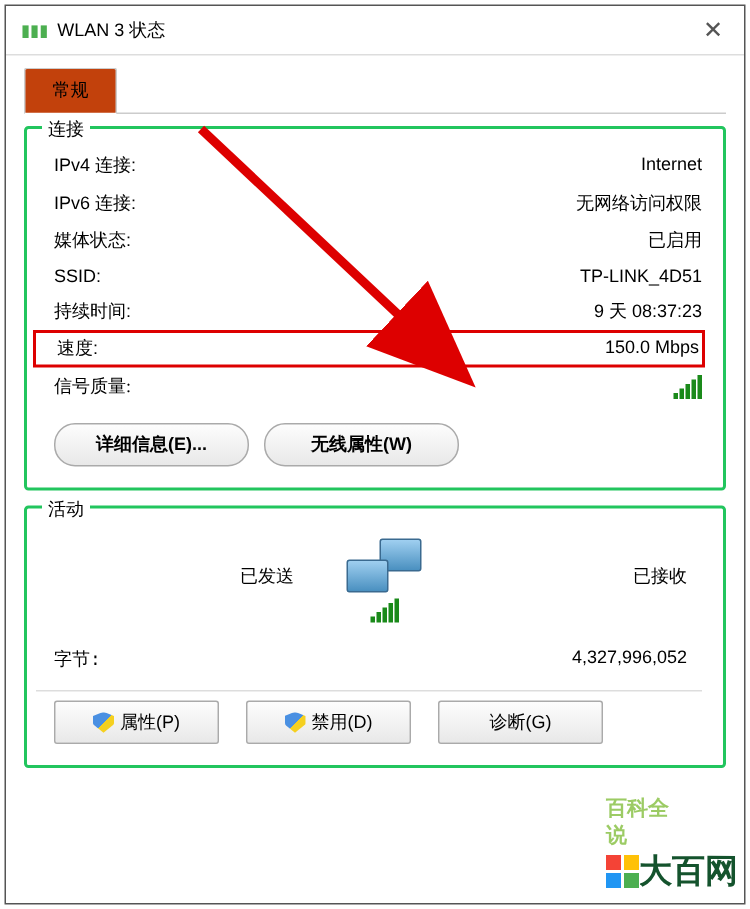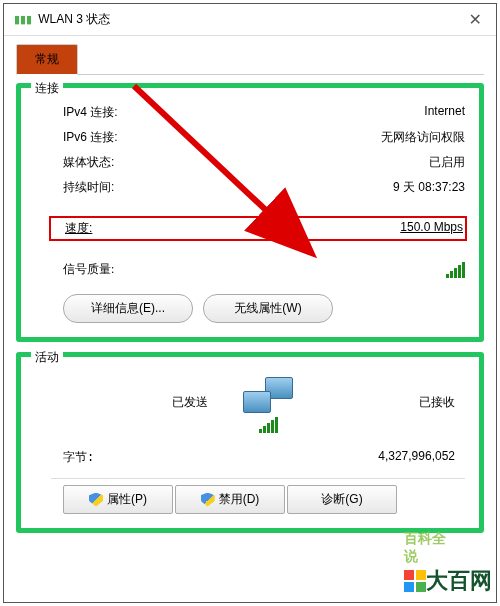--- a/index.html
+++ b/index.html
@@ -55,23 +55,23 @@
     .tab {
       padding: 6px 18px;
       border: 1px solid #ccc;
       border-bottom: 1px solid #fff;
       background: #c2410c;
       margin-bottom: -1px;
       font-size: 12px;
       border-radius: 2px 2px 0 0;
     }
     .group {
-      border: 5px solid #22c55e;
+      border: 2px solid #22c55e;
       border-radius: 3px;
-      padding: 12px 14px 14px 30px;
+      padding: 12px 14px 14px 6px;
       margin-bottom: 10px;
       position: relative;
     }
     .group-title {
       position: absolute;
       top: -8px;
       left: 10px;
       background: #fff;
       padding: 0 4px;
       font-size: 12px;
@@ -84,22 +84,21 @@
     }
     .row .label {
       padding-left: 12px;
     }
     .row .value {
       text-align: right;
     }
     .speed-row {
       border: 2px solid #d00;
       padding: 2px 2px;
-      margin: 16px -2px;
-      text-decoration: underline;
+      margin: 0 -2px;
     }
     .signal-row {
       display: flex;
       justify-content: space-between;
       align-items: center;
       padding: 4px 0 10px 0;
       font-family: Liberation Serif, serif;
     }
     .signal-bars {
       display: flex;
@@ -124,20 +123,21 @@
     }
     .btn {
       padding: 5px 20px;
       border: 1px solid #aaa;
       background: linear-gradient(#fdfdfd,#e8e8e8);
       border-radius: 14px;
       font-size: 12px;
       cursor: pointer;
       min-width: 130px;
       text-align: center;
+      font-weight: bold;
     }
     .activity-graphic {
       display: flex;
       justify-content: center;
       align-items: center;
       gap: 8px;
       margin: 6px 0 4px 0;
     }
     .monitors {
       width: 50px;
@@ -182,21 +182,21 @@
     }
     .bytes-row .blabel { padding-left: 12px; flex: 0 0 80px; font-family: Liberation Mono, monospace;}
     .bytes-row .bval { flex:1; text-align: right; padding-right: 10px;}
     .sep {
       border: none;
       border-top: 1px solid #ddd;
       margin: 6px 0;
     }
     .shield-btn-row {
       display: flex;
-      gap: 2px;
+      gap: 18px;
       padding-left: 12px;
       margin-top: 4px;
     }
     .sbtn {
       padding: 5px 14px;
       border: 1px solid #aaa;
       background: linear-gradient(#fdfdfd,#e8e8e8);
       border-radius: 2px;
       font-size: 12px;
       cursor: pointer;
@@ -272,20 +272,24 @@
         <span class="label">IPv4 连接:</span>
         <span class="value">Internet</span>
       </div>
       <div class="row">
         <span class="label">IPv6 连接:</span>
         <span class="value">无网络访问权限</span>
       </div>
       <div class="row">
         <span class="label">媒体状态:</span>
         <span class="value">已启用</span>
+      </div>
+      <div class="row">
+        <span class="label">SSID:</span>
+        <span class="value">TP-LINK_4D51</span>
       </div>
       <div class="row">
         <span class="label">持续时间:</span>
         <span class="value">9 天 08:37:23</span>
       </div>
       <div class="row speed-row">
         <span class="label">速度:</span>
         <span class="value">150.0 Mbps</span>
       </div>
       <div class="signal-row">

